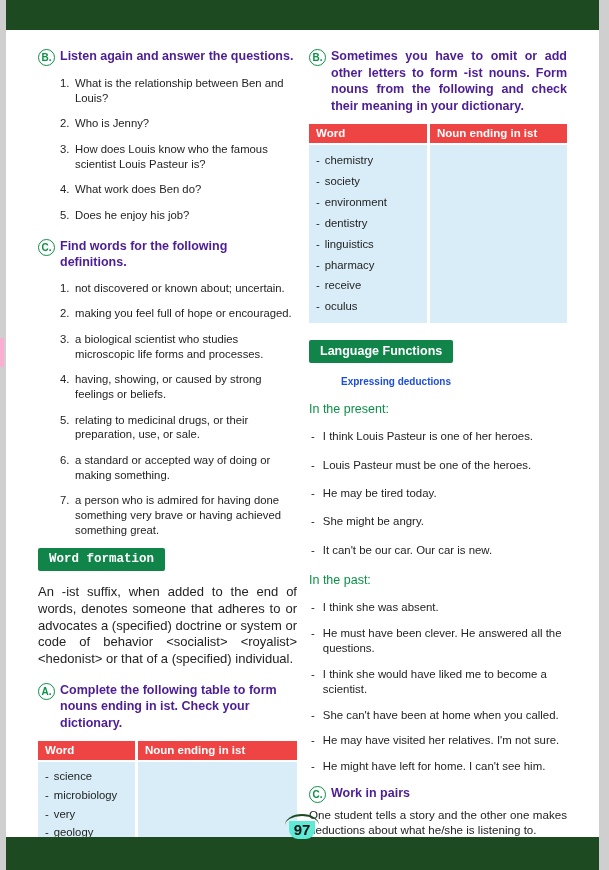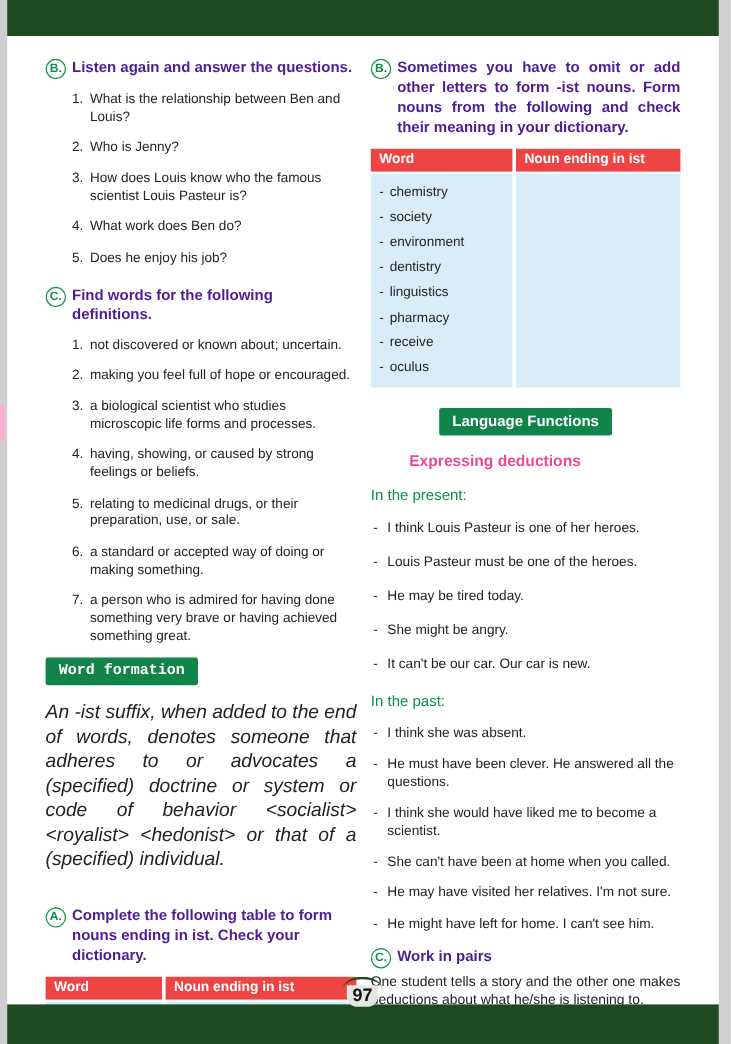--- a/index.html
+++ b/index.html
@@ -44,21 +44,21 @@
     color:#4c1d95; font-weight:bold; font-size:12.5px; line-height:1.32;
   }
   .ex-title.just { text-align:justify; }
 
   
   .num-list { padding-left:22px; }
   .num-item { display:flex; margin-bottom:11px; font-size:11.3px; line-height:1.3; }
   .num-item .num { min-width:15px; flex-shrink:0; }
 
   
-  .body-par { font-size:16px; line-height:1.28; text-align:justify; margin-bottom:27px;font-style:italic; }
+  .body-par { font-size:13px; line-height:1.28; text-align:justify; margin-bottom:14px; }
 
   .badge {
     display:inline-block; background:#108449; color:#fff;
     font-weight:bold; font-size:12.5px; padding:4px 11px 5px;
     border-radius:2px; margin-bottom:13px;
   }
 
   
   .tbl { width:100%; }
   .tbl-head { display:flex; gap:3px; }
@@ -69,41 +69,41 @@
   .tbl-body { display:flex; gap:3px; margin-top:2px; }
   .tbl-col { background:#d8edf8; padding:5px 7px 6px; }
   .w-left  { width:97px;  flex-shrink:0; }
   .w-right { width:118px; flex-shrink:0; }
   .grow { flex:1; }
   .tbl-row { display:flex; gap:5px; font-size:11.3px; }
   .lh19 .tbl-row { line-height:18.8px; }
   .lh21 .tbl-row { line-height:20.9px; }
 
   
-  .blue-sub { color:#ec4899; font-weight:bold; font-size:13px; margin-bottom:15px;padding-left:32px; }
+  .blue-sub { color:#1d4ed8; font-weight:bold; font-size:10px; margin-bottom:15px;padding-left:32px; }
   .green-sub { color:#0b9146; font-weight:normal; font-size:12.5px; margin-bottom:13px; }
   .dash-list { margin-bottom:6px; }
   .dash-item { display:flex; gap:8px; font-size:11.4px; line-height:1.3; padding-left:2px; }
   .mb13 .dash-item { margin-bottom:13.5px; }
   .mb11 .dash-item { margin-bottom:11px; }
   .dash-item .dash { flex-shrink:0; }
 
   .pairs-par { font-size:11.6px; line-height:1.3; text-align:justify; }
 
   
   .page-num-wrap {
     position:absolute; left:272px; bottom:31px; width:48px;
     text-align:center; z-index:4;
   }
   .page-num-arc {
     width:34px; height:11px; margin:0 auto -4px;
     border-top:2.5px solid #1d4a21;
     border-radius:50% 50% 0 0 / 100% 100% 0 0;
   }
-  .page-num { font-size:15px; font-weight:600; color:#111; background:#e5e5e5; display:inline-block; padding:0 5px 1px; border-radius:0 0 9px 9px; }
+  .page-num { font-size:15px; font-weight:600; color:#111; background:#5eead4; display:inline-block; padding:0 5px 1px; border-radius:0 0 9px 9px; }
 </style>
 </head>
 <body>
 
 <div class="page">
   <div class="bar-top"></div>
 
   <div class="col col-left">
 
     <div class="ex-head">
@@ -286,21 +286,21 @@
 
             <div class="tbl-row">
               <span class="dash">-</span>
               <span>oculus</span>
             </div>
           </div>
         <div class="tbl-col grow lh21"></div>
       </div>
     </div>
 
-    <div style="margin-top:17px;text-align:center;">
+    <div style="margin-top:17px;">
       <span class="badge">Language Functions</span>
     </div>
     <div class="blue-sub">Expressing deductions</div>
 
     <div class="green-sub">In the present:</div>
     <div class="dash-list mb13">
 
         <div class="dash-item">
           <span class="dash">-</span>
           <span>I think Louis Pasteur is one of her heroes.</span>

